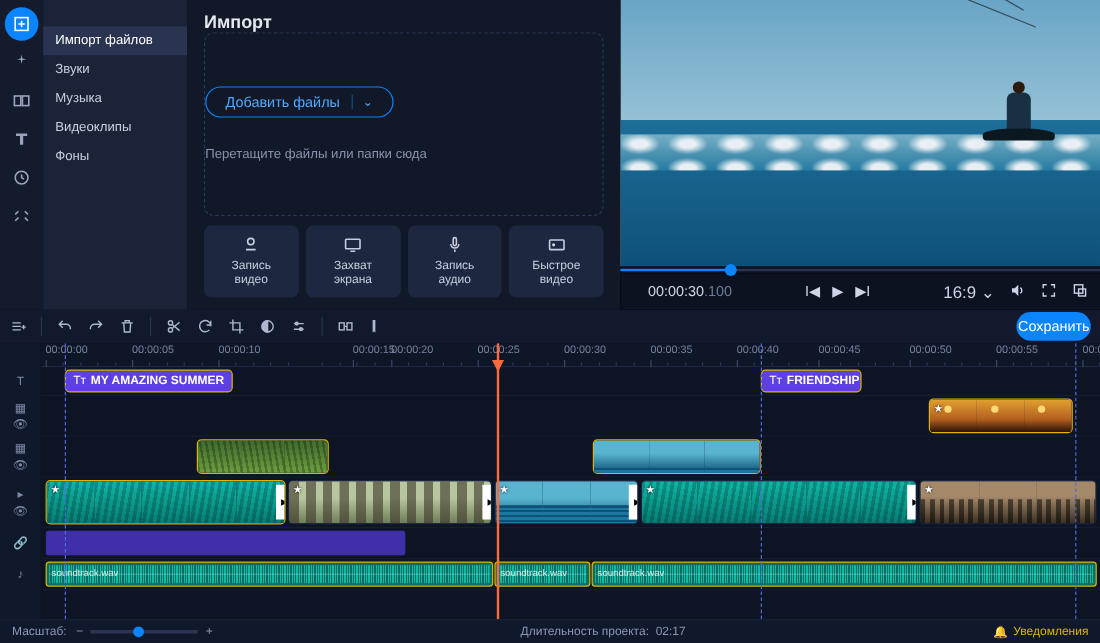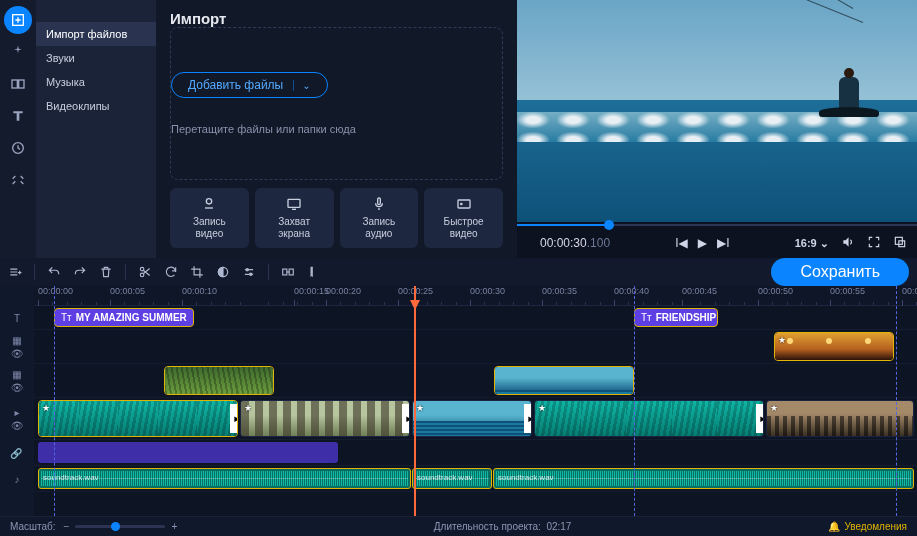--- a/index.html
+++ b/index.html
@@ -45,29 +45,29 @@
 .scrub { height: 6px; background: #0d1220; position: relative; }
 .scrub-fill { position: absolute; left: 0; top: 2px; height: 2px; width: 23%; background: #0a84ff; }
 .scrub-rest { position: absolute; left: 23%; right: 0; top: 2px; height: 2px; background: #2b3553; }
 .scrub-knob { position: absolute; left: 23%; top: -2px; width: 10px; height: 10px; border-radius: 50%; background: #0a84ff; transform: translateX(-50%); }
 .playbar { height: 30px; background: #0d1220; display: flex; align-items: center; padding: 0 10px; gap: 10px; color: #d4d9e6; }
 .timecode { font-family: ui-monospace, monospace; font-size: 12px; margin-left: 13px; }
 .timecode .ms { color: #6d7996; }
 .play-group { display: flex; align-items: center; gap: 10px; margin: 0 auto; }
 .play-group span, .right-ctrl span { cursor: pointer; color: #cfd5e6; }
 .right-ctrl { display: flex; align-items: center; gap: 12px; }
-.right-ctrl .ratio { font-size: 11px; font-weight: bold; }
+.right-ctrl .ratio { font-size: 14px; }
 
 
 .tl-toolbar { height: 28px; background: #12192c; display: flex; align-items: center; padding: 0 8px; gap: 12px; }
 .tl-toolbar .sep { width: 1px; height: 16px; background: #2a3350; }
 .tl-tool { color: #aeb7d0; cursor: pointer; display: flex; align-items: center; }
 .tl-tool svg { width: 14px; height: 14px; }
 .spacer { flex: 1; }
-.save-btn { background: #0a84ff; color: #fff; border: none; border-radius: 14px; padding: 5px 29px; font-size: 16px; cursor: pointer; }
+.save-btn { background: #0a84ff; color: #fff; border: none; border-radius: 14px; padding: 5px 1px; font-size: 12px; cursor: pointer; }
 
 
 .timeline-wrap { display: flex; height: 230px; background: #0d1423; }
 .track-head { width: 34px; background: #10182b; display: flex; flex-direction: column; }
 .track-head .row { flex: 0 0 auto; display: flex; flex-direction: column; align-items: center; justify-content: center; color: #7d88a8; font-size: 10px; gap: 2px; }
 .timeline { flex: 1; position: relative; overflow: hidden; }
 .ruler { height: 20px; position: relative; background: #0f1628; border-bottom: 1px solid #1d2640; }
 .ruler-tick { position: absolute; top: 0; font-size: 9px; color: #77829f; }
 .ruler-tick::before { content: ""; position: absolute; left: 0; top: 14px; width: 1px; height: 6px; background: #3a4668; }
 .ruler-minor { position: absolute; top: 16px; width: 1px; height: 3px; background: #2a3450; }
@@ -158,20 +158,21 @@
           <path d="M4 18l4-4M8 6l-4 4M20 18l-4-4M16 6l4 4"></path>
         </svg>
       </div>
   </div>
 
   <div class="side-menu">
     <div class="side-menu-item selected">Импорт файлов</div>
     <div class="side-menu-item">Звуки</div>
     <div class="side-menu-item">Музыка</div>
     <div class="side-menu-item">Видеоклипы</div>
+    <div class="side-menu-item">Фоны</div>
   </div>
 
   <div class="import-panel">
     <div class="import-title">Импорт</div>
     <div class="drop-zone">
       <button class="add-files-btn">
         <span>Добавить файлы</span>
         <span class="add-files-chevron">⌄</span>
       </button>
       <div class="drop-hint">Перетащите файлы или папки сюда</div>

